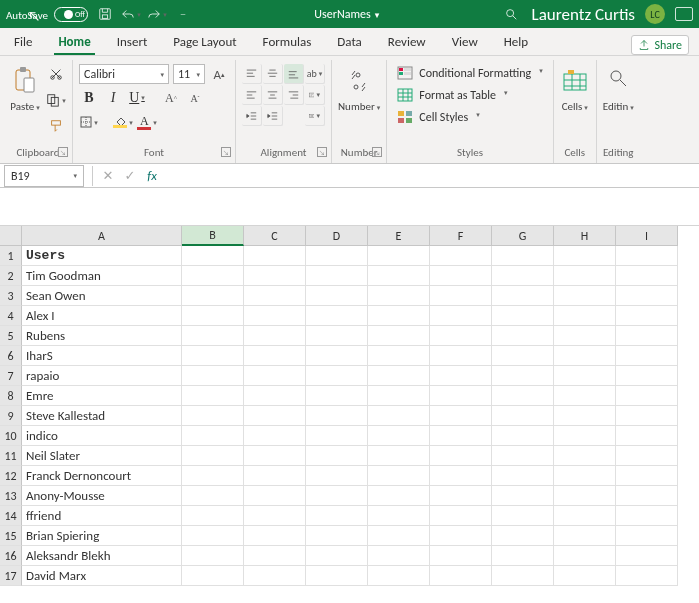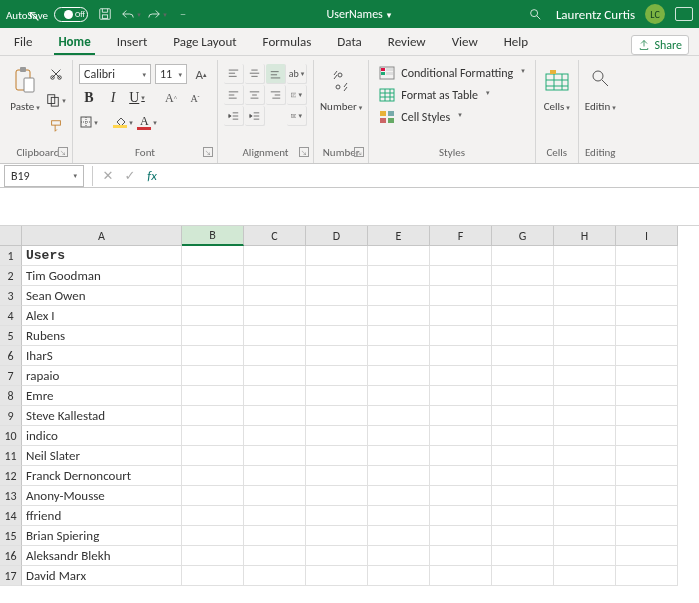--- a/index.html
+++ b/index.html
@@ -10,21 +10,21 @@
   .autosave-group { display: flex; align-items: flex-end; gap: 6px; }
   .autosave-label { font-size: 11px; }
   .autosave-toggle { width: 34px; height: 15px; border: 1px solid #fff; border-radius: 8px; display: flex; align-items: center; padding: 0 2px; font-size: 8px; justify-content: flex-end; gap: 2px; }
   .autosave-toggle::before { content: ""; width: 9px; height: 9px; background: #fff; border-radius: 50%; order: -1; }
   .title-icons { display: flex; align-items: center; gap: 4px; }
   .title-icon { width: 22px; height: 22px; display: flex; align-items: center; justify-content: center; opacity: 0.9; }
   .title-icon svg { stroke: #fff; fill: none; }
   .title-center { flex: 1; text-align: center; font-size: 12px; display: flex; align-items: center; justify-content: center; gap: 4px; }
   .title-center .caret { font-size: 9px; }
   .title-right { display: flex; align-items: center; gap: 10px; }
-  .user-name { font-size: 13px; }
+  .user-name { font-size: 17px; }
   .avatar { width: 20px; height: 20px; background: #7cb342; border-radius: 50%; display: flex; align-items: center; justify-content: center; font-size: 10px; color: #0d3c1f; }
   .titlebar .sq-icon { width: 18px; height: 14px; border: 1px solid #fff; border-radius: 2px; opacity: 0.8; }
   .cursor { position: absolute; top: 8px; left: 28px; font-size: 14px; color: #fff; pointer-events:none; }
 
   
   .tabs { background: #f3f2f1; height: 28px; border-bottom: 1px solid #d6d6d6; display: flex; align-items: flex-end; padding: 0 10px; gap: 18px; font-size: 13px; color: #333; }
   .tab { padding: 4px 4px 6px 4px; cursor: pointer; }
   .tab.active { color: #107c41; border-bottom: 2px solid #107c41; font-weight: 600; padding-bottom: 4px; }
   .tabs .spacer { flex: 1; }
   .share-btn { border: 1px solid #c8c8c8; border-radius: 3px; padding: 2px 6px; display: flex; align-items: center; gap: 4px; font-size: 12px; color: #107c41; background: #fff; }
@@ -37,21 +37,21 @@
   .group-body { flex: 1; display: flex; align-items: flex-start; gap: 6px; padding-top: 4px; }
   .group-label { text-align: center; font-size: 11px; color: #666; padding: 2px 0; position: relative; }
   .group-label .dlg { position: absolute; right: -2px; top: 3px; width: 10px; height: 10px; border: 1px solid #999; font-size:7px; color:#999; display:flex; align-items:center; justify-content:center; }
   .vcol { display: flex; flex-direction: column; align-items: center; gap: 2px; }
   .hrow { display: flex; align-items: center; gap: 4px; }
   .small-btn { width: 20px; height: 20px; display: flex; align-items: center; justify-content: center; font-size: 12px; color: #555; border-radius: 2px; }
   .small-btn.b { font-weight: bold; font-family: "Times New Roman", serif; font-size: 14px; color:#333; }
   .small-btn.i { font-style: italic; font-family: "Times New Roman", serif; font-size: 14px; color:#333; }
   .small-btn.u { text-decoration: underline; font-family: "Times New Roman", serif; font-size: 14px; color:#333; }
   .dd::after { content: "▾"; font-size: 7px; color: #666; margin-left: 2px; }
-  .font-name { width: 72px; height: 20px; border: 1px solid #bbb; background: #fff; padding: 0 4px; font-size: 12px; display: flex; align-items: center; justify-content: space-between; }
+  .font-name { width: 90px; height: 20px; border: 1px solid #bbb; background: #fff; padding: 0 4px; font-size: 12px; display: flex; align-items: center; justify-content: space-between; }
   .font-size { width: 32px; height: 20px; border: 1px solid #bbb; background: #fff; padding: 0 4px; font-size: 12px; display: flex; align-items: center; justify-content: space-between; }
   .font-name::after, .font-size::after { content: "▾"; font-size: 7px; color: #666; }
   .bigbtn { width: 30px; height: 34px; display: flex; align-items: center; justify-content: center; }
   .bigbtn svg { fill: none; }
   .label-under { font-size: 11px; color: #444; text-align:center; }
   .underline-bar { height: 3px; width: 14px; margin-top: -2px; }
   .red-bar { background: #d13438; }
   .yellow-bar { background: #ffd54f; }
   .align-grid { display: grid; grid-template-columns: repeat(4, 20px); grid-auto-rows: 20px; gap: 1px; }
   .align-grid .cell, .align-grid .cell2 { display:flex; align-items:center; justify-content:center; }

